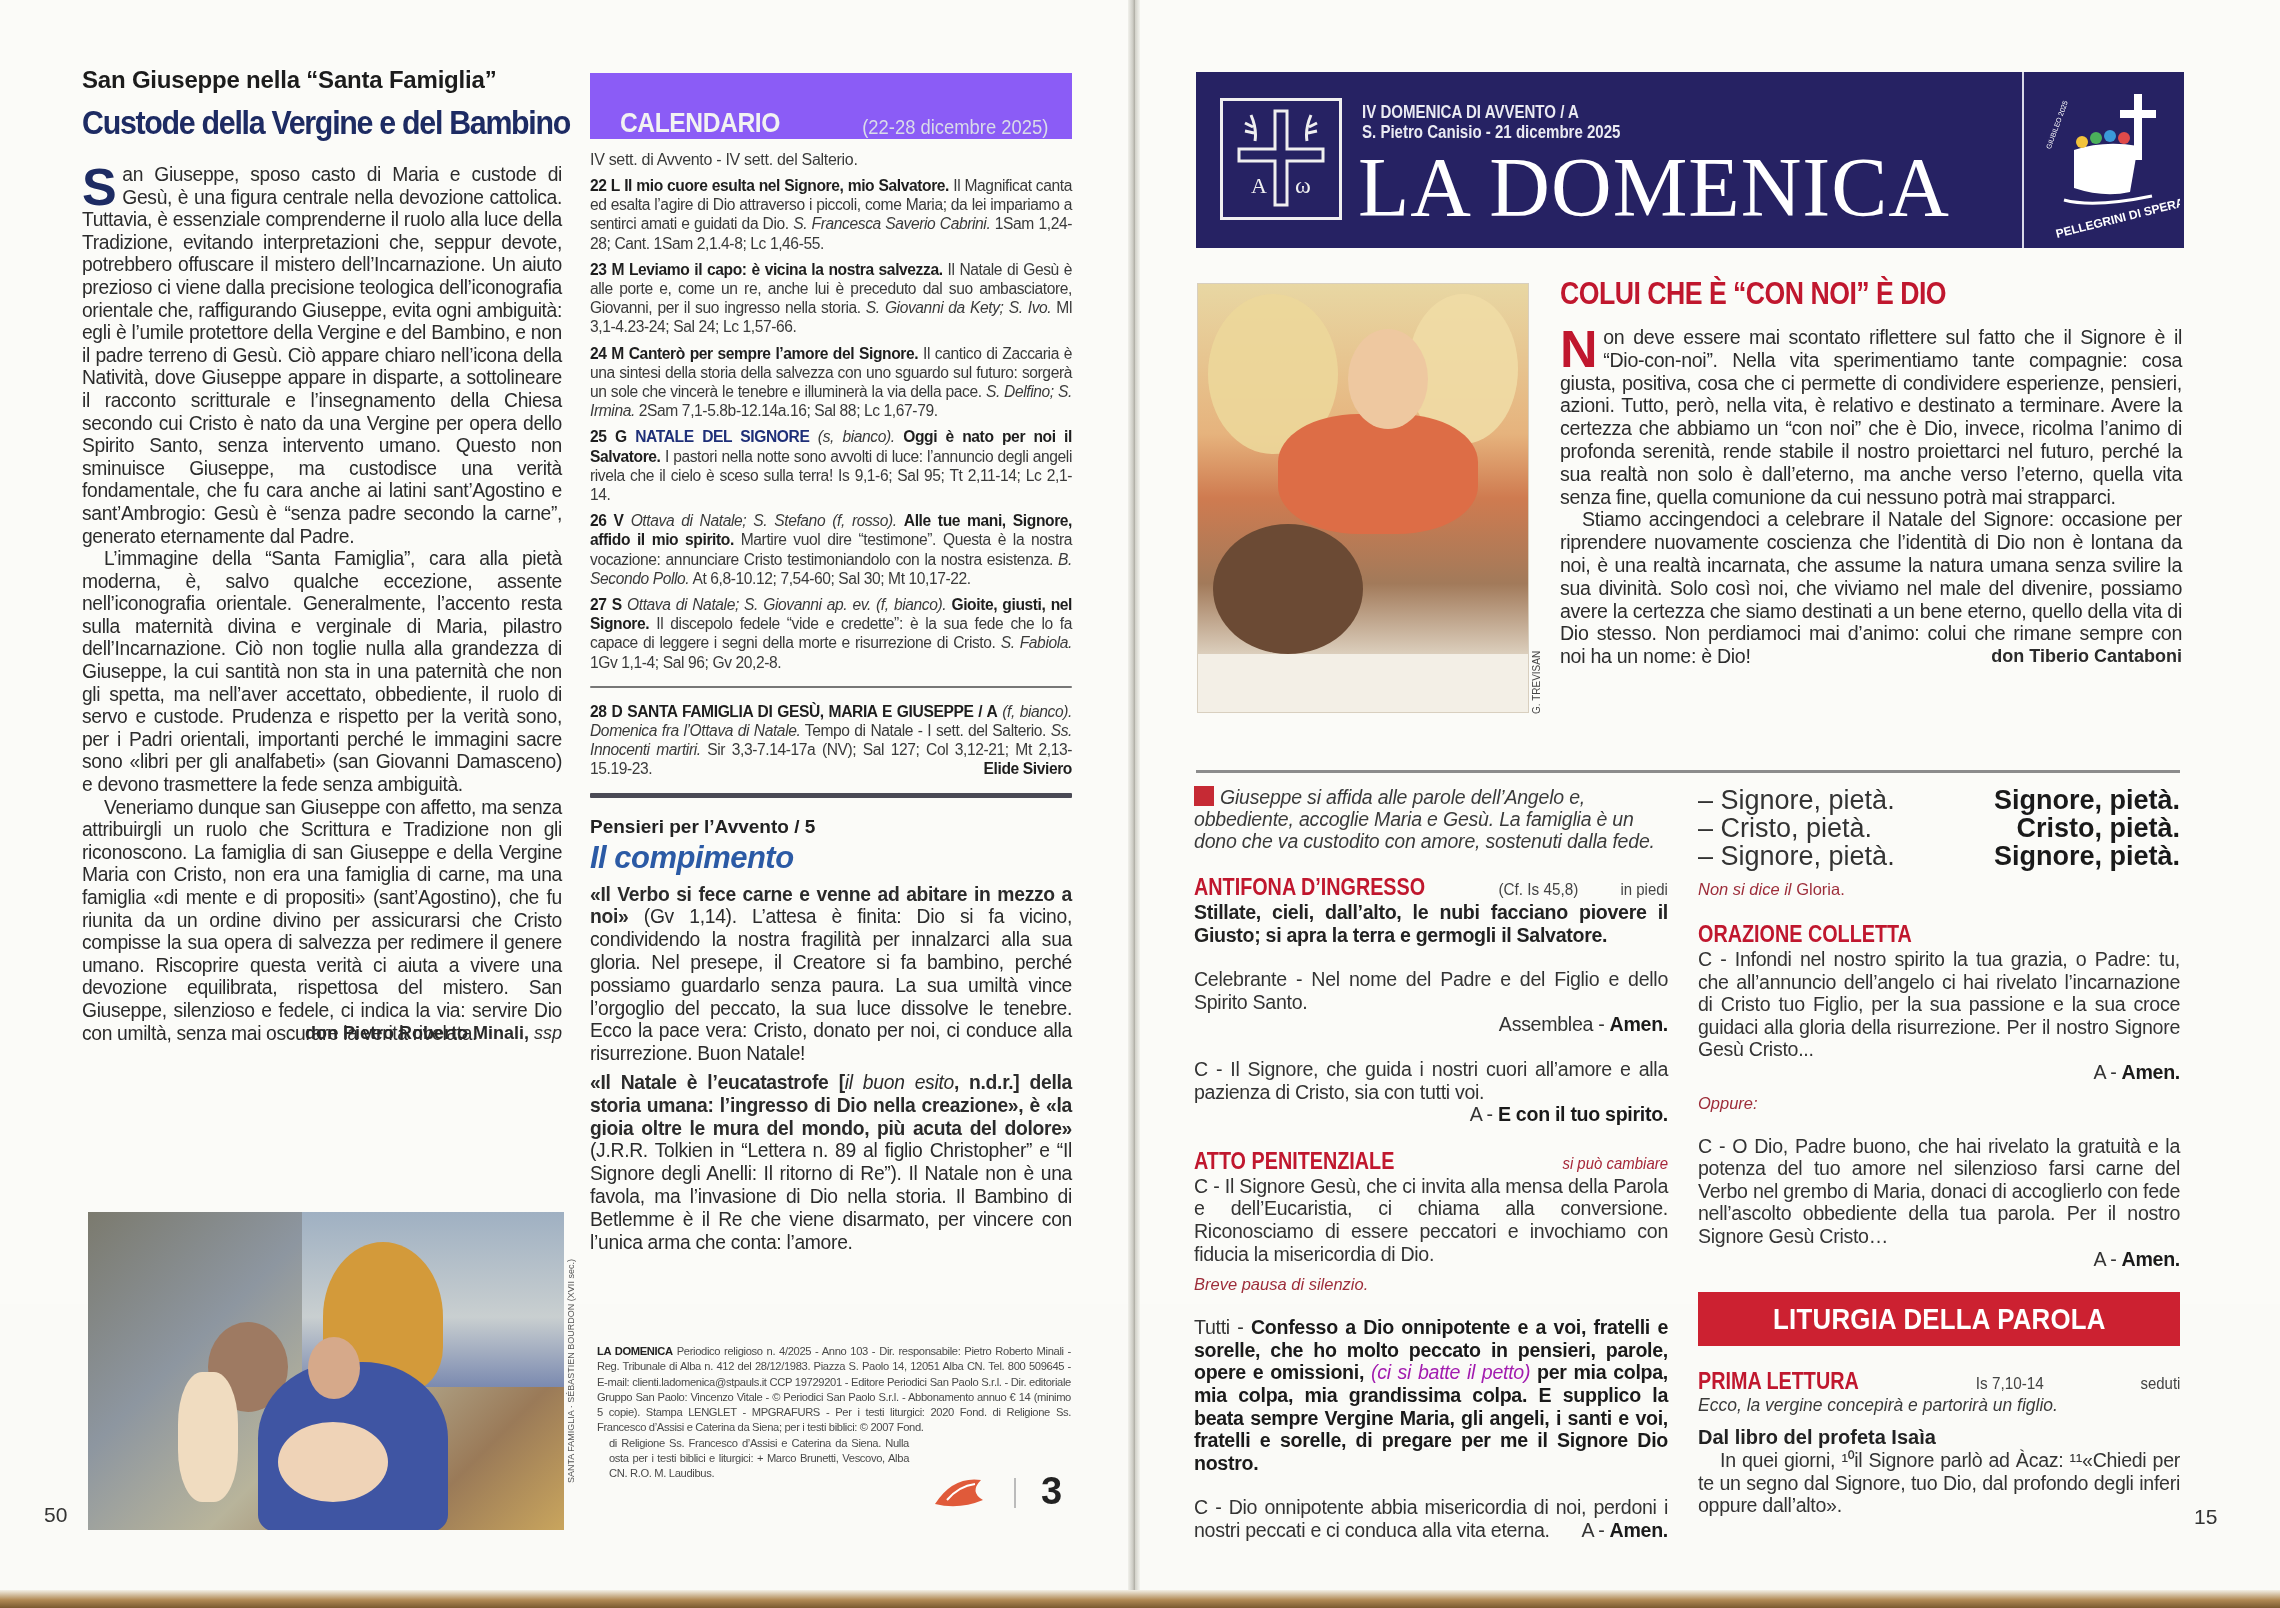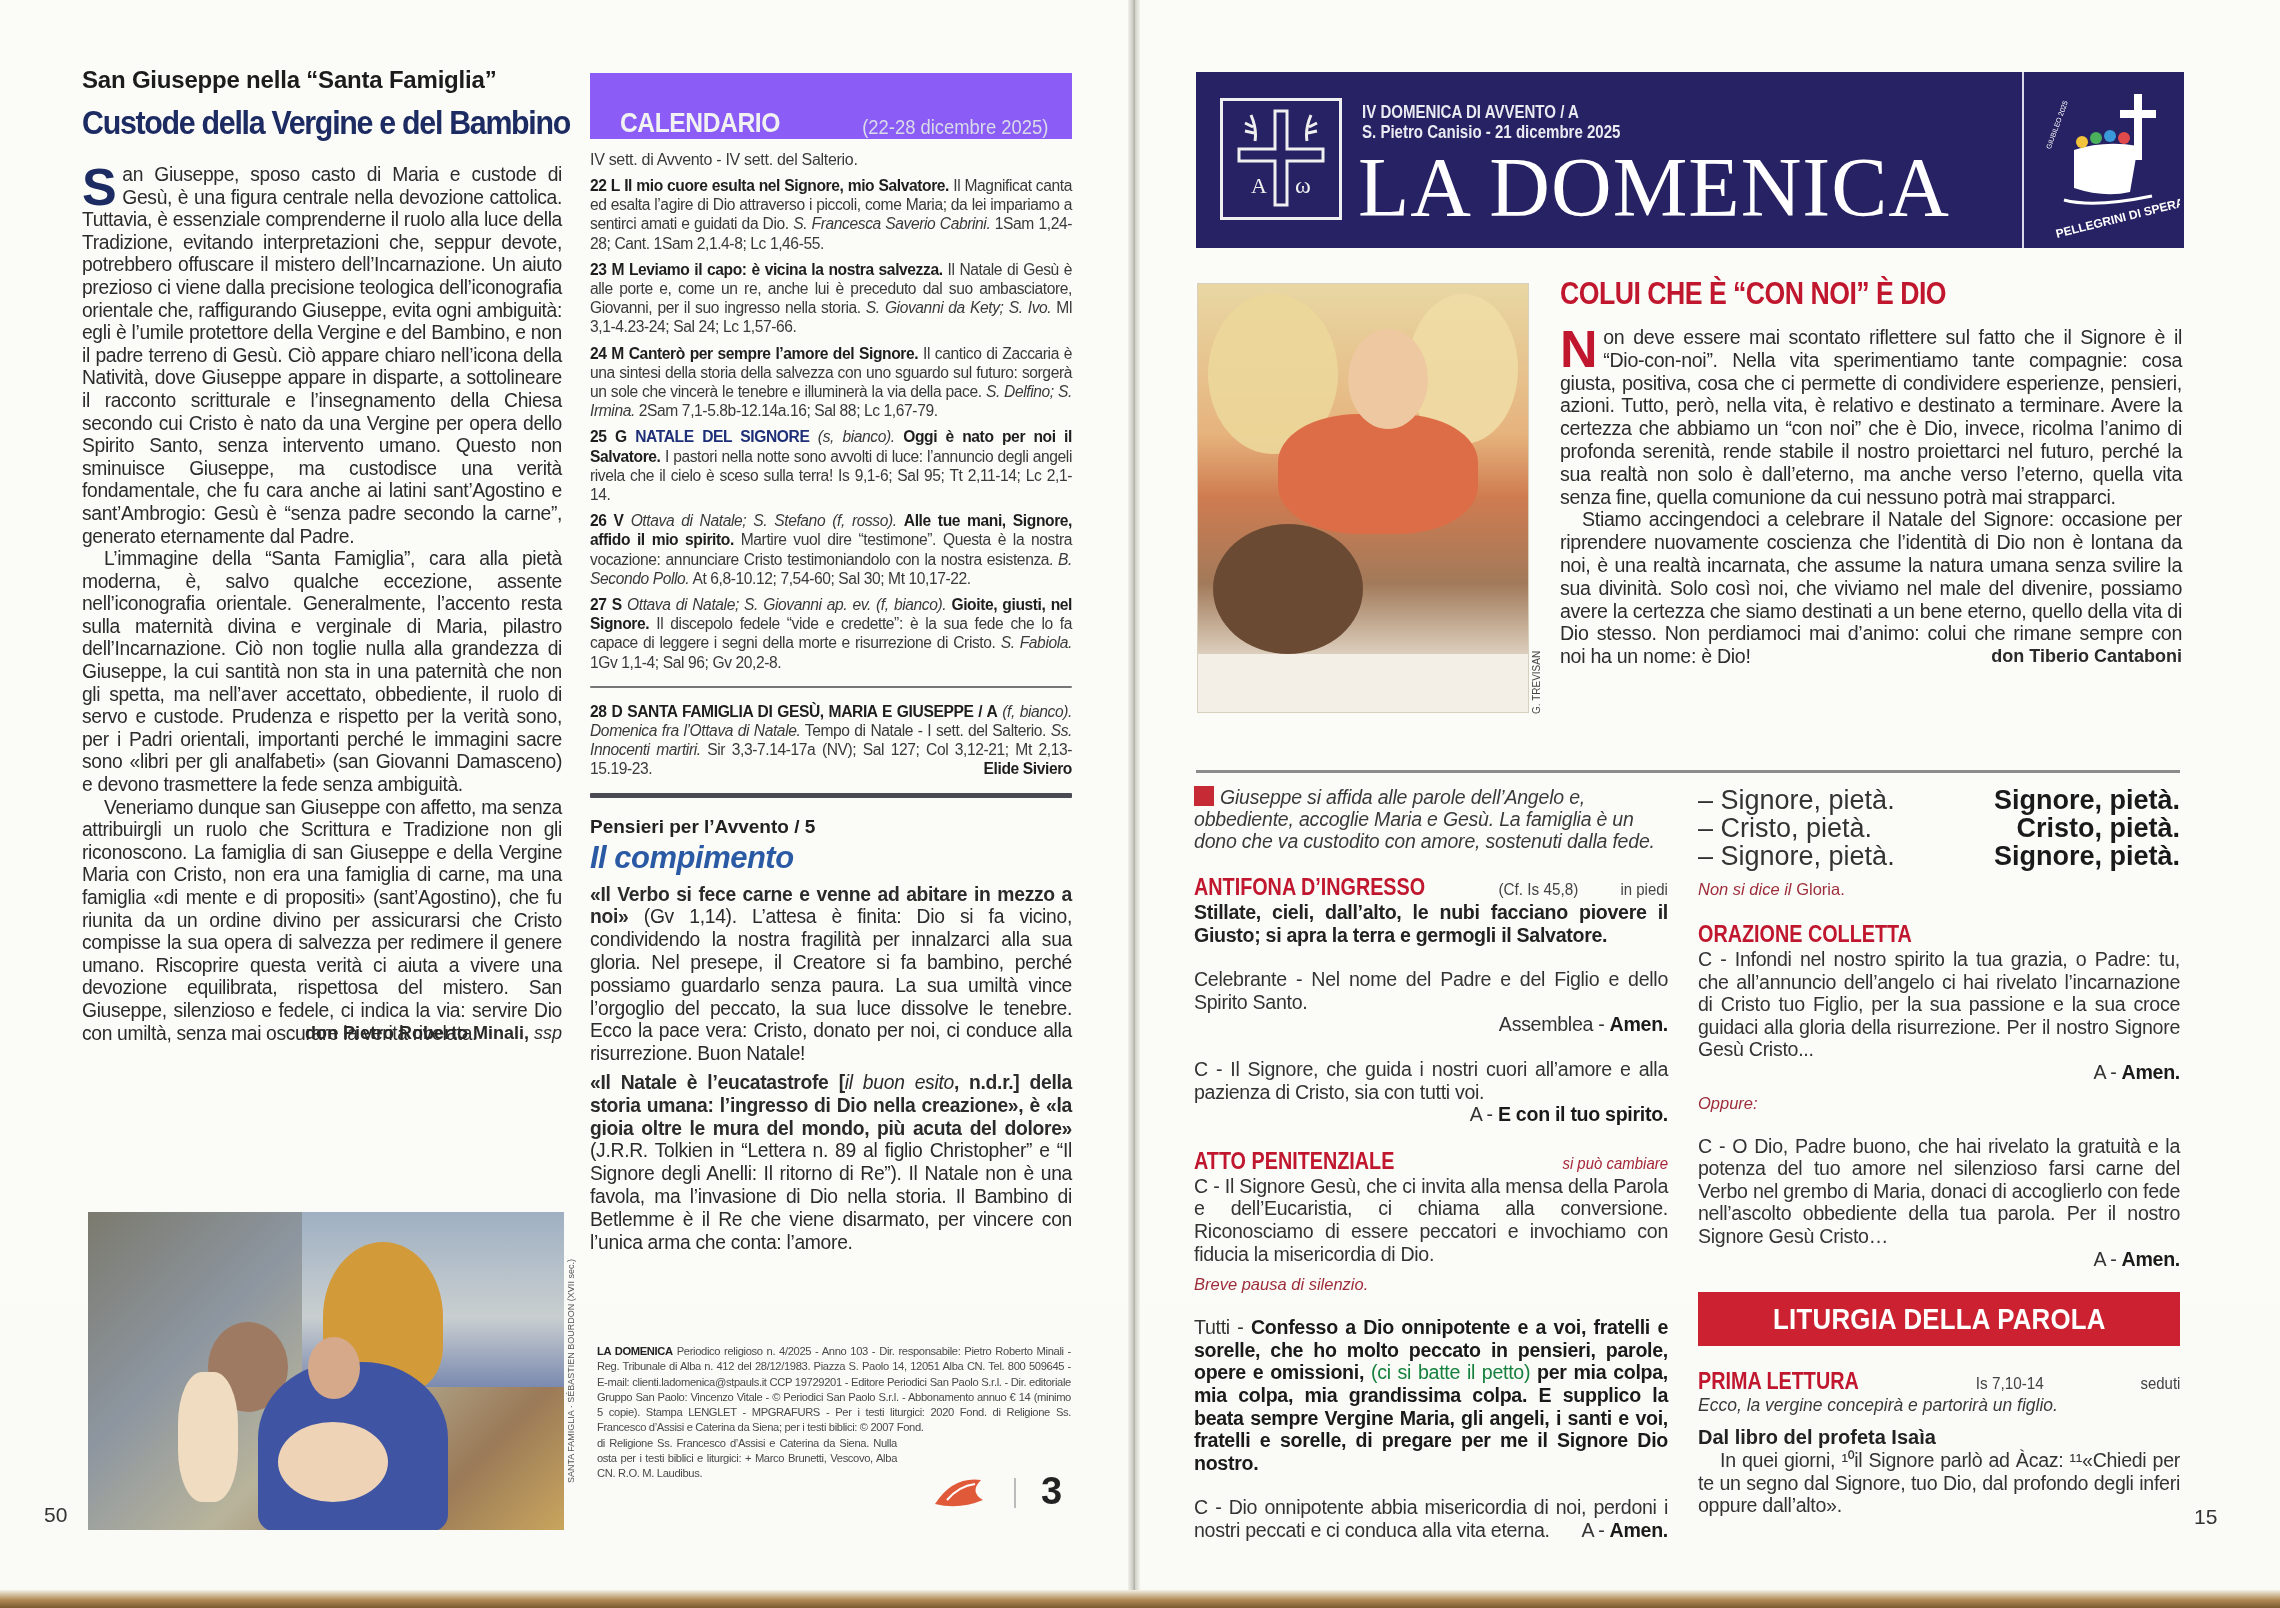--- a/index.html
+++ b/index.html
@@ -50,21 +50,21 @@
   .rule { height: 5px; background: #4a4a55; margin: 14px 0; border-radius: 1px; }
   .rule.thin { height: 2px; background: #777; }
 
   .pens-kicker { font-weight: bold; font-size: 19px; color: #222; margin-top: 18px; }
   .pens-title { font-weight: bold; font-style: italic; font-size: 31px; color: #2b5aa5; margin-top: 2px; letter-spacing: -0.5px; }
   .pens-text { font-size: 19.3px; line-height: 22.8px; color: #2b2b2b; margin-top: 8px; text-align: justify; letter-spacing: -0.3px; }
   .pens-text p + p { margin-top: 6px; }
 
   .colophon { position: absolute; left: 597px; top: 1344px; width: 474px; font-size: 11.2px; line-height: 15.3px; color: #4a4a4a; letter-spacing: -0.35px; text-align: justify; }
   .colophon b { color: #222; }
-  .colophon .short { width: 300px; }
+  .colophon .short { width: 300px; margin-left: 12px; }
   .pub-logo { position: absolute; left: 925px; top: 1470px; width: 70px; height: 44px; }
   .folio-mid { position: absolute; left: 1041px; top: 1470px; font-size: 38px; font-weight: bold; color: #222; }
   .folio-mid-bar { position: absolute; left: 1014px; top: 1478px; width: 2px; height: 30px; background: #bbb; }
 
   
   .masthead { position: absolute; left: 1196px; top: 72px; width: 988px; height: 176px; background: #262263; }
   .masthead .sep { position: absolute; left: 826px; top: 0; width: 2px; height: 176px; background: #d8d8e8; }
   .mast-logo { position: absolute; left: 24px; top: 26px; width: 122px; height: 122px; border: 3px solid #f0f0f0; }
   .mast-kicker { position: absolute; left: 166px; top: 30px; color: #eaeaf2; font-weight: bold; font-size: 17.5px; line-height: 20px; transform: scaleX(0.86); transform-origin: left; white-space: nowrap; }
   .mast-title { position: absolute; left: 162px; top: 66px; color: #ffffff; font-family: "Liberation Serif", serif; font-size: 84px; letter-spacing: 1px; white-space: nowrap; line-height: 100px; }
@@ -93,21 +93,21 @@
   .caption .sq { display: inline-block; width: 20px; height: 20px; background: #c62a34; margin-right: 6px; vertical-align: -2px; }
   .sec-head { display: flex; align-items: baseline; justify-content: space-between; margin-top: 22px; }
   .sec-title { font-weight: bold; font-size: 23px; color: #c0172e; transform: scaleX(0.86); transform-origin: left; white-space: nowrap; }
   .sec-ref { font-size: 17px; color: #444; transform: scaleX(0.9); }
   .sec-note { font-size: 17px; color: #444; transform: scaleX(0.88); transform-origin: right; }
   .sec-note.red { color: #a6273a; font-style: italic; }
   .lit { font-size: 19.6px; line-height: 22.6px; color: #333; letter-spacing: -0.3px; text-align: justify; }
   .lit.bold { font-weight: bold; color: #222; }
   .lit b { color: #1a1a1a; }
   .lit .right { text-align: right; display: block; }
-  .lit .ri { color: #15803d; font-weight: normal; }
+  .lit .ri { color: #a21caf; font-style: italic; font-weight: normal; }
   .rubric { font-style: italic; font-size: 16.5px; color: #9d2d3a; margin-top: 10px; }
   .mt6 { margin-top: 22px; }
 
   .col-e { position: absolute; left: 1698px; top: 786px; width: 482px; }
   .kyrie-row { display: flex; justify-content: space-between; font-size: 27px; line-height: 28px; color: #333; }
   .kyrie-row b { color: #1a1a1a; }
   .liturgia-banner { margin-top: 22px; height: 54px; background: #cc2131; color: #fff; font-weight: bold; font-size: 30px; display: flex; align-items: center; justify-content: center; letter-spacing: 0.3px; }
   .liturgia-banner span { transform: scaleX(0.86); display: inline-block; }
   .reading-sub { font-style: italic; font-size: 17.5px; color: #3a3a3a; }
   .reading-src { font-weight: bold; font-size: 20px; color: #222; margin-top: 10px; }

